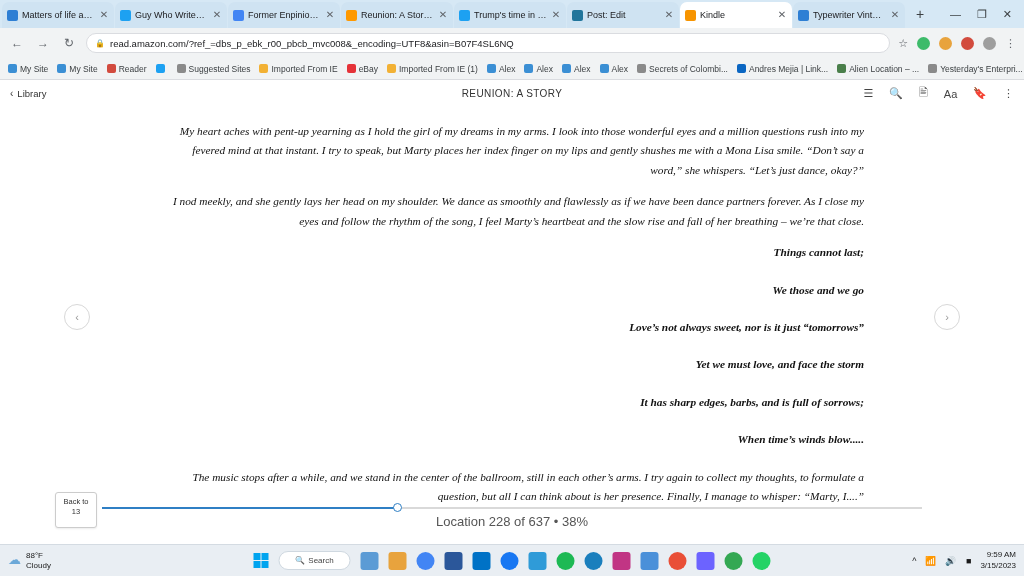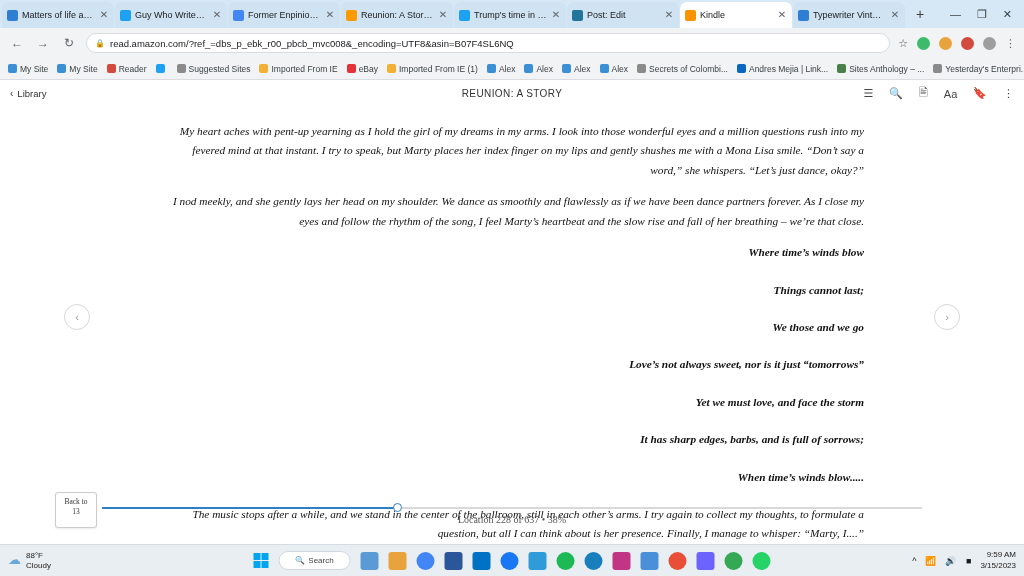--- a/index.html
+++ b/index.html
@@ -170,21 +170,21 @@
     background: #fff;
     color: #999;
     font-size: 11px;
     line-height: 24px;
     text-align: center;
     top: 196px;
   }
   .arrow.left { left: 64px; }
   .arrow.right { right: 64px; }
 
-  .footer { height: 54px; position: relative; font-family: Liberation Serif, serif; }
+  .footer { height: 54px; position: relative; }
   .progress-wrap {
     position: absolute;
     left: 102px; right: 102px; top: 12px;
     height: 12px;
   }
   .progress-track {
     position: absolute; top: 5px; left: 0; right: 0;
     height: 1.5px; background: #d9d9d9;
   }
   .progress-fill {
@@ -193,21 +193,21 @@
   }
   .progress-knob {
     position: absolute;
     width: 9px; height: 9px; border-radius: 50%;
     background: #fff; border: 1.5px solid #2f7fc4;
     top: 1px;
   }
   .location-text {
     position: absolute; left: 0; right: 0; top: 24px;
     text-align: center;
-    font-size: 10px;
+    font-size: 13px;
     color: #555;
   }
   .backto {
     position: absolute;
     left: 55px; top: 2px;
     width: 42px; height: 36px;
     border: 1px solid #ccc;
     border-radius: 3px;
     background: #fff;
     font-size: 7.5px;
@@ -375,21 +375,21 @@
     <div class="bm">
         <span class="bmico" style="background:#8a8a8a"></span>
         <span>Secrets of Colombi...</span>
       </div>
     <div class="bm">
         <span class="bmico" style="background:#0a66c2"></span>
         <span>Andres Mejia | Link...</span>
       </div>
     <div class="bm">
         <span class="bmico" style="background:#4a7f4a"></span>
-        <span>Sites Anthology – ...</span>
+        <span>Alien Location – ...</span>
       </div>
     <div class="bm">
         <span class="bmico" style="background:#8a8a8a"></span>
         <span>Yesterday's Enterpri...</span>
       </div>
 
   </div>
 
   <div class="reader">
     <div class="reader-header">
@@ -408,21 +408,20 @@
       </div>
     </div>
 
     <div class="page-area">
       <div class="arrow left">‹</div>
       <div class="arrow right">›</div>
 
       <div class="page-text">
         <p>My heart aches with pent-up yearning as I hold the girl of my dreams in my arms. I look into those wonderful eyes and a million questions rush into my fevered mind at that instant. I try to speak, but Marty places her index finger on my lips and gently shushes me with a Mona Lisa smile. “Don’t say a word,” she whispers. “Let’s just dance, okay?”</p>
         <p>I nod meekly, and she gently lays her head on my shoulder. We dance as smoothly and flawlessly as if we have been dance partners forever. As I close my eyes and follow the rhythm of the song, I feel Marty’s heartbeat and the slow rise and fall of her breathing – we’re that close.</p>
-        <p class="verse">Where time’s winds blow</p>
         <p class="verse">Things cannot last;</p>
         <p class="verse">We those and we go</p>
         <p class="verse">Love’s not always sweet, nor is it just “tomorrows”</p>
         <p class="verse">Yet we must love, and face the storm</p>
         <p class="verse"> It has sharp edges, barbs, and is full of sorrows;</p>
         <p class="verse">When time’s winds blow.....</p>
         <p>The music stops after a while, and we stand in the center of the ballroom, still in each other’s arms. I try again to collect my thoughts, to formulate a question, but all I can think about is her presence. Finally, I manage to whisper: “Marty, I....”</p>
       </div>
     </div>
 

